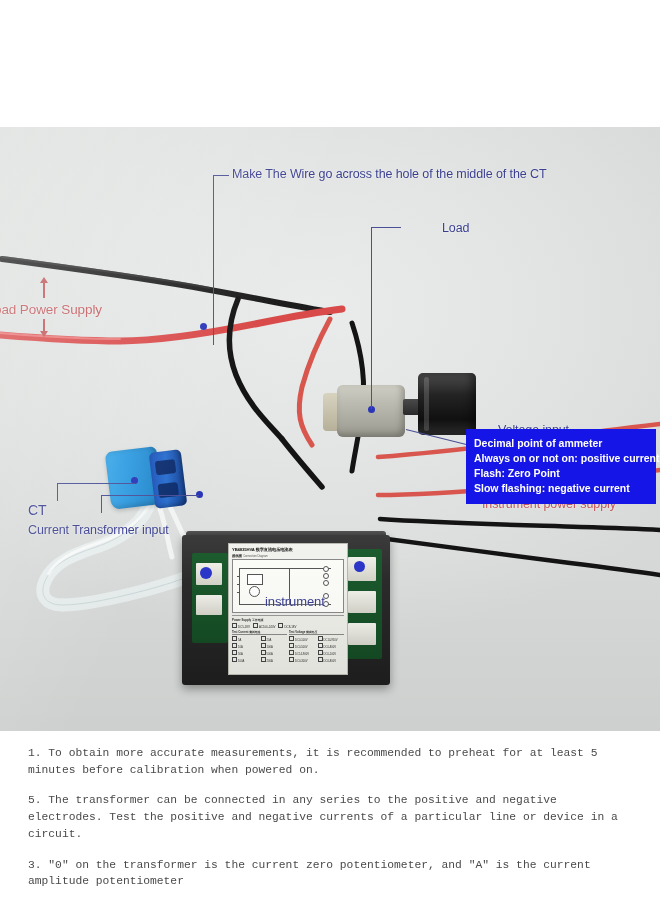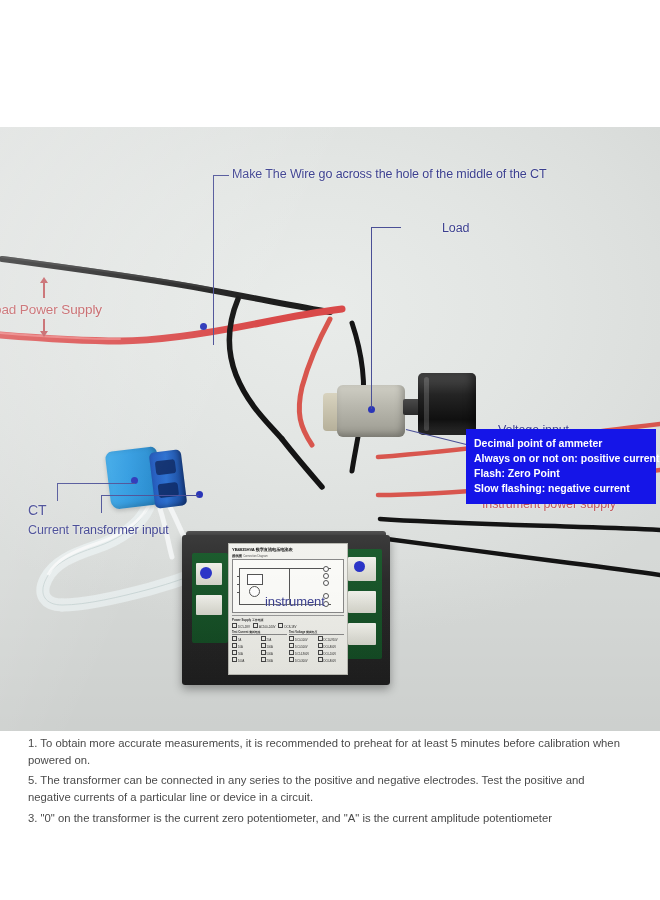--- a/index.html
+++ b/index.html
@@ -317,21 +317,22 @@
     left: 0;
     top: 731px;
     width: 660px;
     padding: 0;
     color: #4a4a4a;
     font-size: 11.3px;
     line-height: 1.48;
   }
   #instructions p {
     margin: 0 8px 0 0;
-    padding: 4px 24px 0 28px;
+    padding: 14px 24px 0 28px;
+    font-family: Liberation Mono, monospace;
   }
 </style>
 </head>
 <body>
 
 <div id="photo">
 
   <svg class="wire" width="660" height="604" viewBox="0 0 660 604">
 
     <path d="M 2,132 C 60,140 140,150 210,163 C 265,173 300,180 330,185" stroke="#1d1d1d" stroke-width="6" fill="none" stroke-linecap="round"></path>

